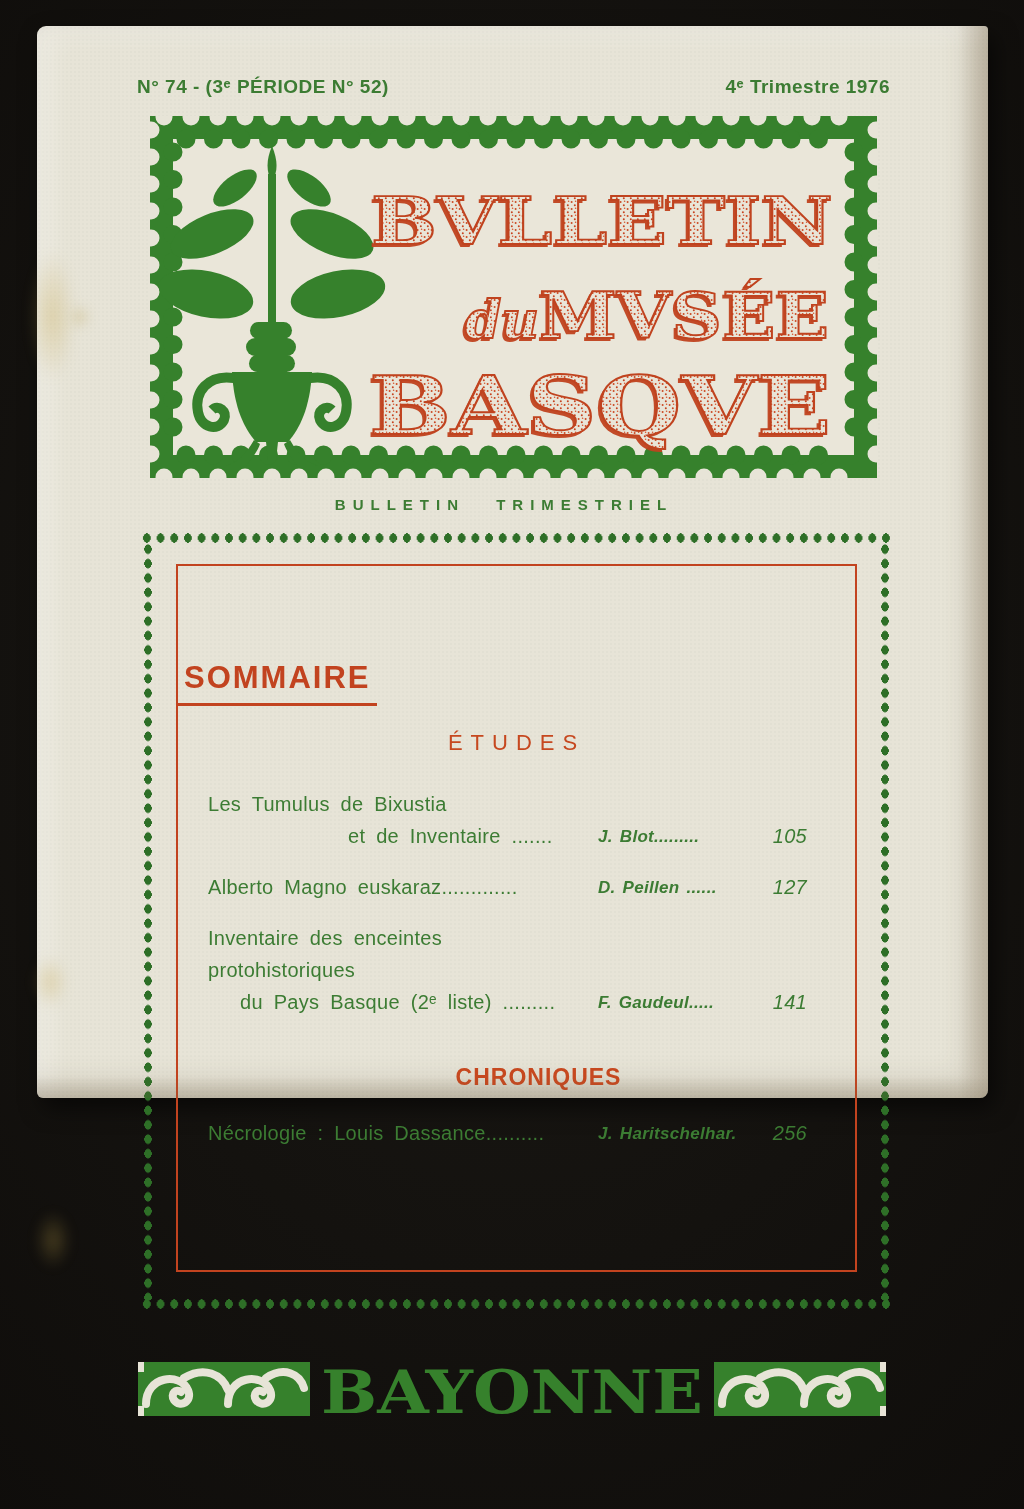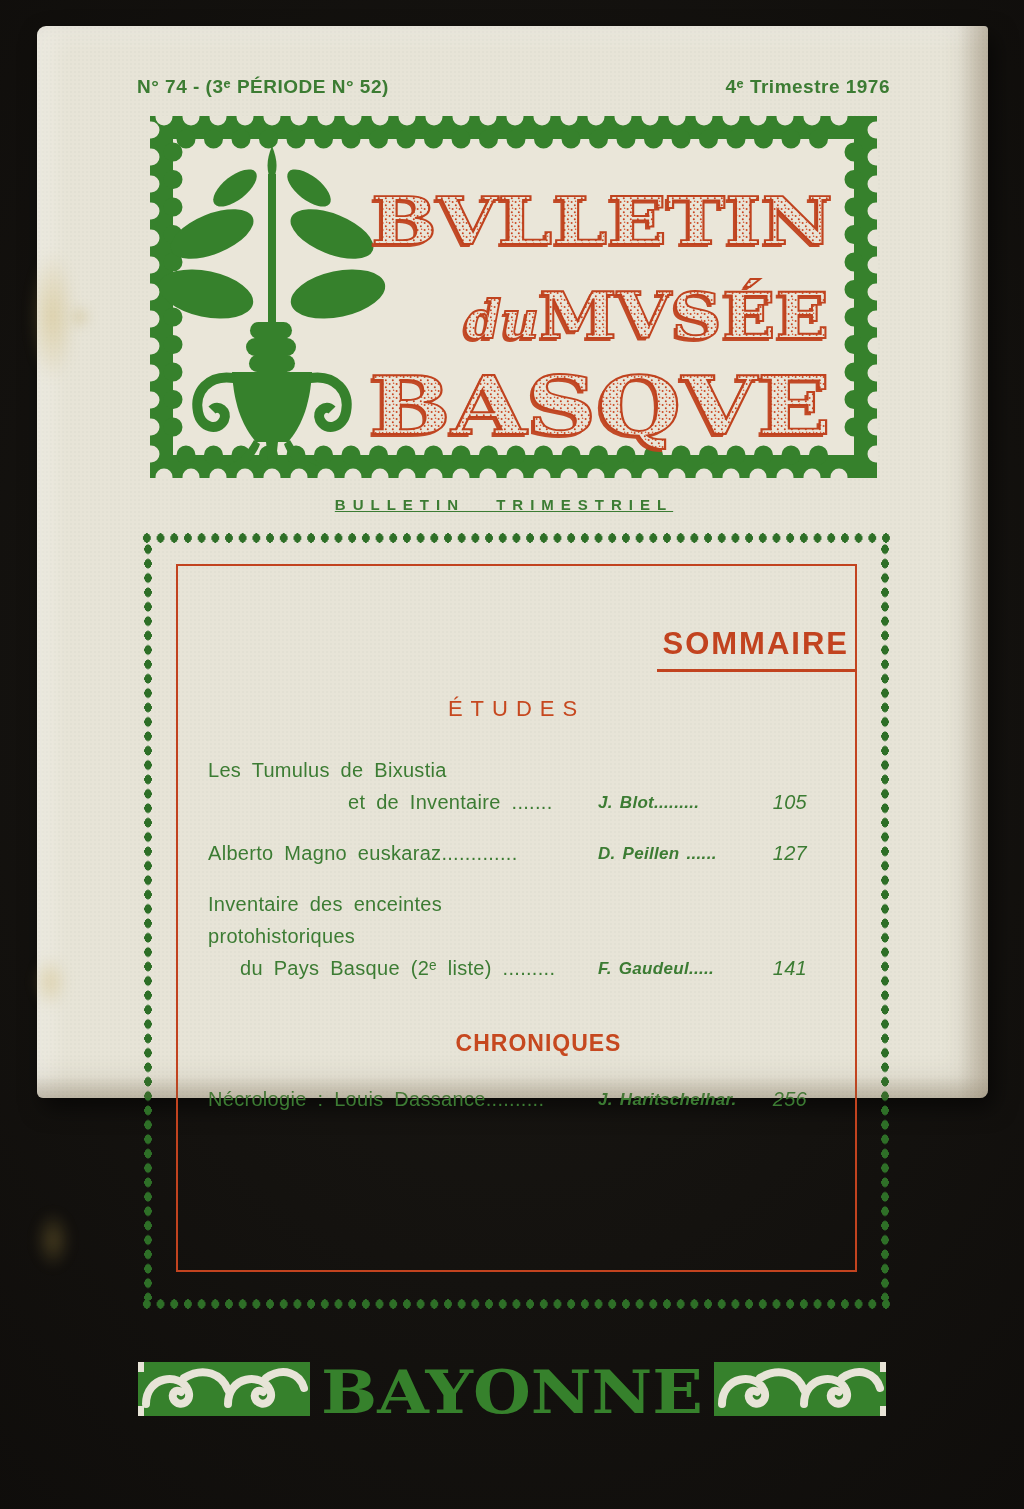--- a/index.html
+++ b/index.html
@@ -29,55 +29,55 @@
   .header-row{
     position:absolute;left:100px;right:98px;top:50px;
     display:flex;justify-content:space-between;align-items:baseline;
     color:#3c7c33;font-size:19px;font-weight:bold;letter-spacing:0.5px;
   }
 
   .masthead{position:absolute;left:113px;top:90px;width:727px;height:362px;}
 
   .subtitle{
     position:absolute;left:0;right:17px;top:470px;text-align:center;
-    color:#3c7c33;font-size:15px;font-weight:bold;letter-spacing:7px;word-spacing:20px;text-decoration:underline;
+    color:#3c7c33;font-size:15px;font-weight:bold;letter-spacing:7px;word-spacing:20px;
   }
 
   
   .chain{position:absolute;left:103px;top:504px;width:753px;height:782px;}
   .chain .h{position:absolute;left:0;right:0;height:16px;
     background-image:radial-gradient(ellipse 5.2px 6.6px at 50% 50%, #2e6f27 69%, transparent 73%);
     background-size:13.7px 16px;background-repeat:repeat-x;}
   .chain .h.top{top:0;} .chain .h.bot{bottom:0;}
   .chain .v{position:absolute;top:12px;bottom:12px;width:16px;
     background-image:radial-gradient(ellipse 5.2px 6.8px at 50% 50%, #2e6f27 69%, transparent 73%);
     background-size:16px 14.4px;background-repeat:repeat-y;}
   .chain .v.left{left:0;} .chain .v.right{right:0;}
 
   .redbox{
     position:absolute;left:139px;top:538px;width:681px;height:708px;
     border:2px solid #c2431f;box-sizing:border-box;
   }
 
-  .sommaire-wrap{text-align:right;margin-top:60px;}
+  .sommaire-wrap{text-align:left;margin-top:94px;}
   .sommaire-title{
     display:inline-block;color:#c2431f;font-size:31px;font-weight:bold;letter-spacing:2px;
     border-bottom:3px solid #c2431f;padding:0 6px 7px 6px;
   }
   .section-heading{
     text-align:center;color:#c6481f;font-size:22px;letter-spacing:8px;margin-top:24px;font-weight:normal;
   }
   .section-heading.chroniques{letter-spacing:1px;font-weight:bold;font-size:23px;margin-top:46px;padding-left:44px;}
 
   .toc{padding:0 48px 0 30px;color:#3c7c33;}
   .entry{
-    display:grid;grid-template-columns:1fr 160px 46px;column-gap:16px;
+    display:grid;grid-template-columns:1fr 160px 46px;column-gap:3px;
     align-items:end;font-size:20px;line-height:32px;letter-spacing:0.3px;word-spacing:5px;
   }
-  .entry .author{font-size:17px;font-weight:bold;font-style:italic;line-height:30px;word-spacing:2px;margin-left:13px;}
+  .entry .author{font-size:17px;font-weight:bold;font-style:italic;line-height:30px;word-spacing:2px;}
   .entry .pnum{text-align:right;font-size:20px;font-style:italic;}
   .ind140{padding-left:140px;} .ind32{padding-left:32px;} .ind42{padding-left:42px;}
   .mt34{margin-top:32px;} .mt20{margin-top:19px;} .mt26{margin-top:26px;} .mt16{margin-top:15px;}
 
   .bayonne{position:absolute;left:95px;top:1320px;width:760px;height:86px;}
 </style>
 </head>
 <body>
 
 <div class="page">

